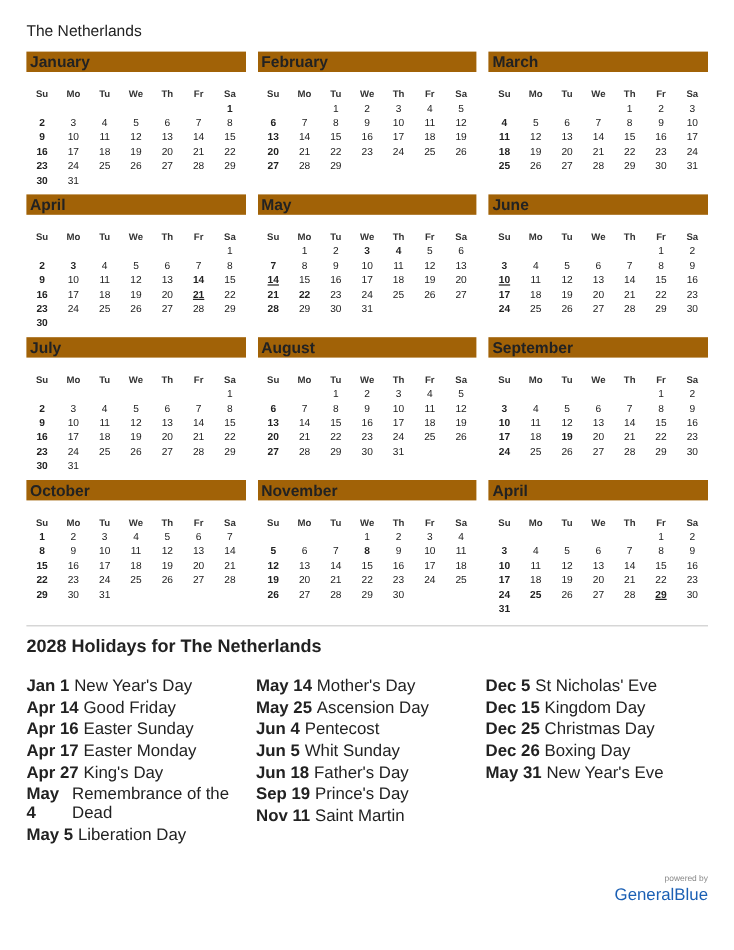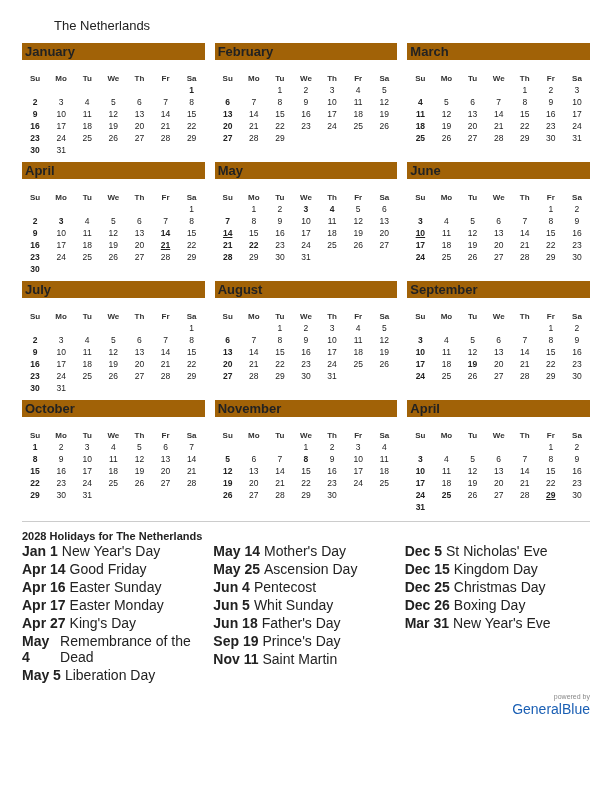--- a/index.html
+++ b/index.html
@@ -19,21 +19,20 @@
       margin-bottom: 10px;
     }
     .page-title {
       font-size: 26px;
       font-weight: bold;
       color: #222;
     }
     .country-name {
       font-size: 13px;
       color: #222;
-      margin-left: 32px;
     }
     .calendars-grid {
       display: grid;
       grid-template-columns: 1fr 1fr 1fr;
       gap: 6px 10px;
     }
     .month-block { }
     .month-title {
       font-size: 13px;
       font-weight: bold;
@@ -63,41 +62,41 @@
     }
     .red { color: #cc0000; font-weight: bold; }
     .underline { text-decoration: underline; }
     .divider {
       border: none;
       border-top: 1px solid #ccc;
       margin: 8px 0;
     }
     .holidays-section { margin-top: 6px; }
     .holidays-title {
-      font-size: 11px;
+      font-size: 15px;
       font-weight: bold;
-      margin-bottom: 1px;
+      margin-bottom: 16px;
     }
     .holidays-columns {
       display: grid;
       grid-template-columns: 1fr 1fr 1fr;
       gap: 0 6px;
     }
     .holiday-item {
       display: flex;
       gap: 4px;
       margin-bottom: 2px;
       font-size: 14px;
     }
     .holiday-date { font-weight: bold; min-width: 32px; }
     .footer {
       display: flex;
       justify-content: flex-end;
       align-items: flex-end;
-      margin-top: 8px;
+      margin-top: 24px;
     }
     .powered-by { font-size: 7px; color: #888; margin-bottom: 1px; text-align: right; }
     .brand { font-size: 14px; color: #1a5fb4; font-weight: bold; }
     .brand span { font-weight: normal; }
   </style>
 </head>
 <body>
 
 <div class="page-header">
   <div class="country-name">The Netherlands</div>
@@ -974,21 +973,21 @@
         </div>
         <div class="holiday-item">
           <span class="holiday-date">Dec 25</span>
           <span>Christmas Day</span>
         </div>
         <div class="holiday-item">
           <span class="holiday-date">Dec 26</span>
           <span>Boxing Day</span>
         </div>
         <div class="holiday-item">
-          <span class="holiday-date">Mar 31</span>
+          <span class="holiday-date">May 31</span>
           <span>New Year's Eve</span>
         </div>
       </div>
     </div>
 </div>
 
 <div class="footer">
   <div>
     <div class="powered-by">powered by</div>
     <div class="brand">

